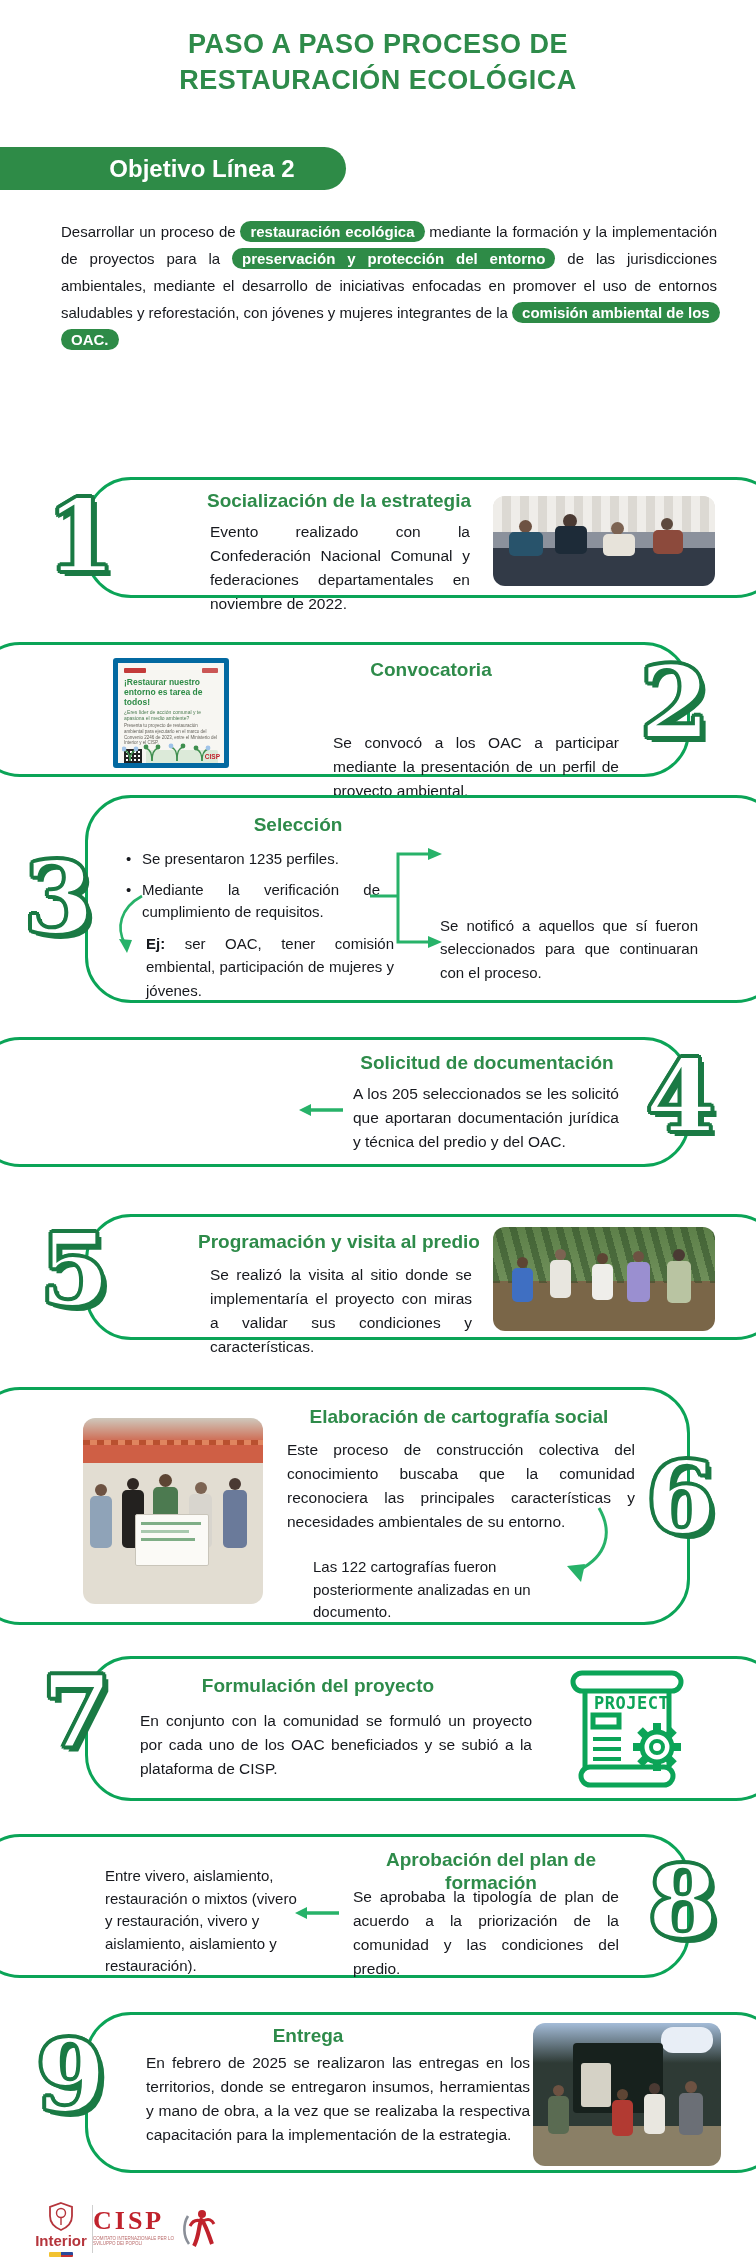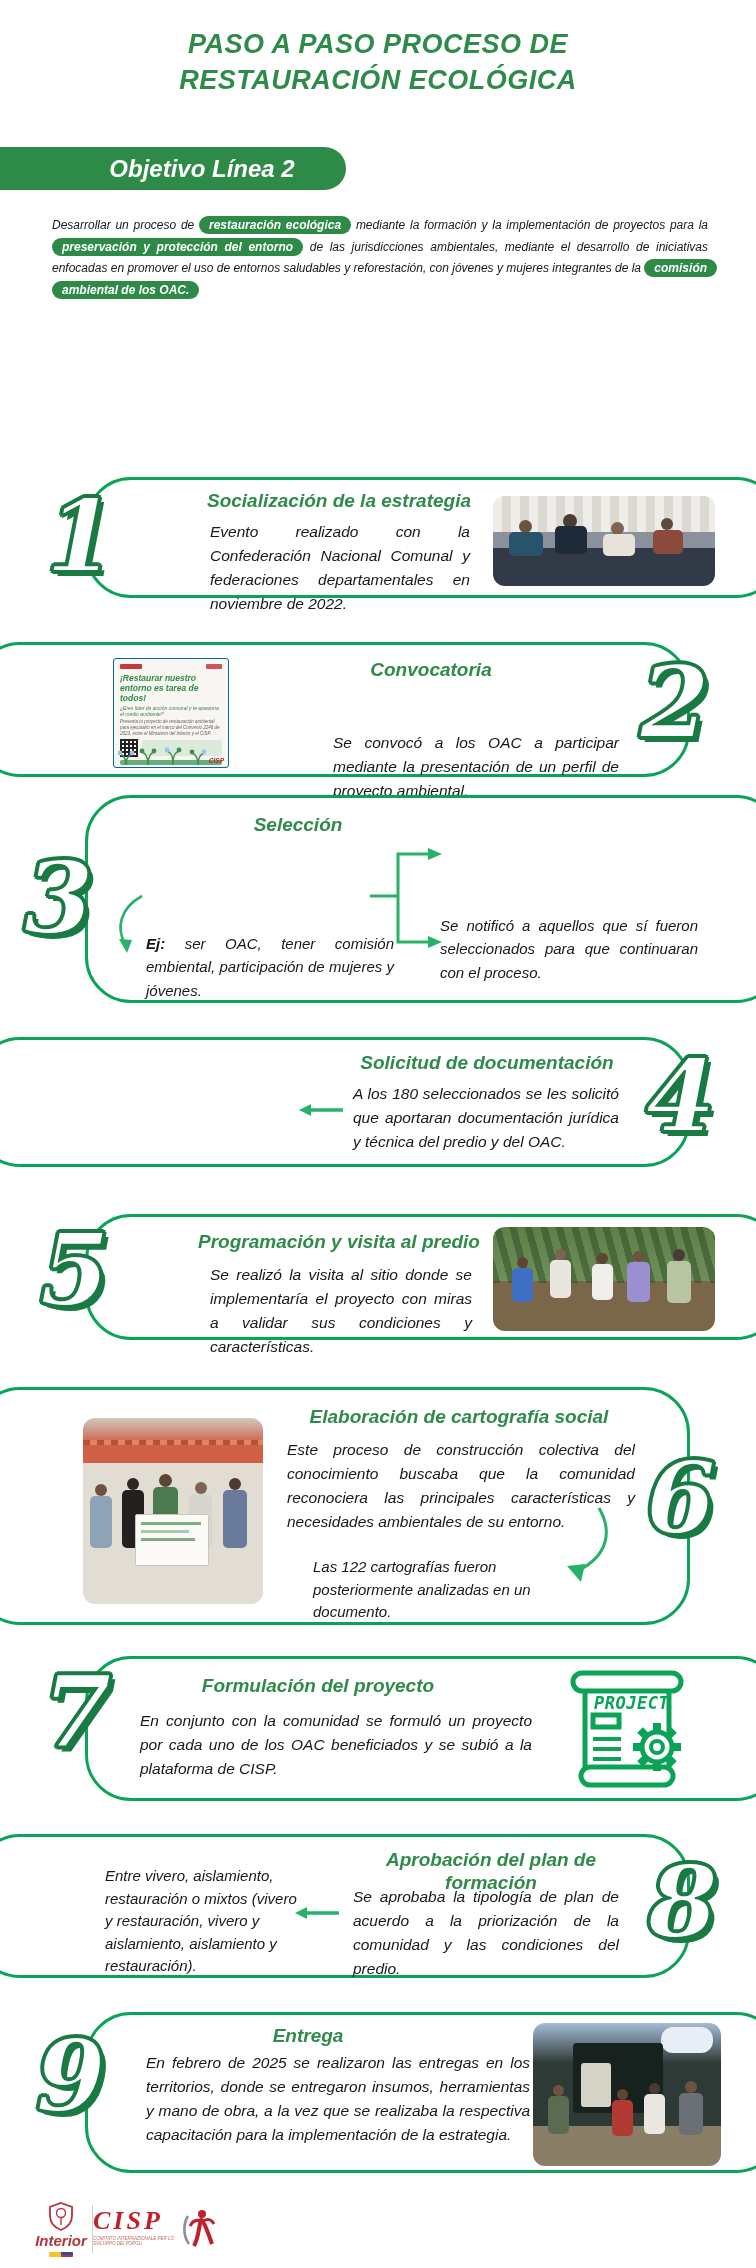--- a/index.html
+++ b/index.html
@@ -1,25 +1,25 @@
 <!DOCTYPE html>
 <html><head>
 <meta charset="utf-8">
 <style>
   html,body{margin:0;padding:0;background:#fff;}
   .page{position:relative;width:756px;height:2268px;background:#fff;overflow:hidden;
-        font-family:"Liberation Sans",sans-serif;color:#16181d;font-style:italic;}
+        font-family:"Liberation Sans",sans-serif;color:#16181d;}
 
   
   .title{position:absolute;top:26px;left:0;right:0;text-align:center;
          color:#2E8B4A;font-size:27px;font-weight:700;line-height:1.35;letter-spacing:.5px;}
   .badge{position:absolute;top:147px;left:0;width:346px;height:43px;background:#2E8B47;
          border-radius:0 26px 26px 0;color:#fff;font-size:24px;font-weight:700;
          display:flex;align-items:center;justify-content:center;padding-left:58px;box-sizing:border-box;}
-  .intro{position:absolute;top:203px;left:52px;width:656px;font-size:12px;line-height:1.8;
+  .intro{position:absolute;top:203px;left:61px;width:656px;font-size:15px;line-height:1.8;
          text-align:justify;}
   .hl{background:#2E8B47;color:#fff;font-weight:700;padding:2px 10px;border-radius:12px;
       -webkit-box-decoration-break:clone;box-decoration-break:clone;}
 
   
   .card{position:absolute;border:3px solid #0BA457;border-radius:46px;background:#fff;box-sizing:border-box;}
   #card1{top:477px;left:85px;right:-26px;height:121px;}
   #card2{top:642px;left:-26px;right:66px;height:135px;}
   #card3{top:795px;left:85px;right:-26px;height:208px;}
   #card4{top:1037px;left:-26px;right:66px;height:130px;}
@@ -66,21 +66,21 @@
 
   
   .side-note{position:absolute;font-size:15px;line-height:1.5;}
 
   
   #project-icon{position:absolute;left:467px;top:8px;}
   .proj-label{font-family:"DejaVu Sans Mono",monospace;font-weight:700;}
 
   
   .poster{position:absolute;left:136px;top:13px;width:116px;height:110px;background:#f7f6f2;
-          border:1px solid #0369a1;border-radius:3px;padding:5px 6px;overflow:hidden;}
+          border:5px solid #0369a1;border-radius:3px;padding:5px 6px;overflow:hidden;}
   .poster-toprow{display:flex;justify-content:space-between;height:7px;margin-bottom:3px;}
   .mini-logo{width:22px;height:5px;background:#c33a3a;border-radius:1px;}
   .mini-logo.right{width:16px;opacity:.85;}
   .poster-headline{color:#2E8B47;font-weight:700;font-size:8.5px;line-height:1.15;}
   .poster-sub1{color:#4c7d52;font-size:5px;line-height:1.2;margin-top:2px;}
   .poster-sub2{color:#66635c;font-size:4.5px;line-height:1.25;margin-top:2px;}
   .poster-qr-row{display:flex;gap:4px;margin-top:3px;align-items:center;}
   .qr{width:18px;height:18px;background-color:#fff;
       background-image:repeating-linear-gradient(0deg,#222 0 2px,transparent 2px 4px),
                        repeating-linear-gradient(90deg,#222 0 2px,#fff 2px 4px);}
@@ -175,20 +175,24 @@
         </svg>
         <div class="poster-brand">CISP</div>
       </div>
     </div>
   </div>
   <div class="num" id="n2">2</div>
 
   <div class="card" id="card3">
     <div class="step-title" style="left:95px;top:16px;width:230px;">Selección</div>
 
+    <div style="position:absolute;left:38px;top:50px;width:254px;">
+      <div class="bullet">Se presentaron 1235 perfiles.</div>
+      <div class="bullet">Mediante la verificación de cumplimiento de requisitos.</div>
+    </div>
 
     <svg class="arrow-svg" style="left:24px;top:96px;" width="40" height="62" viewBox="0 0 40 62">
       <path d="M30,2 C8,14 4,34 13,50" fill="none" stroke="#27B269" stroke-width="2.6"></path>
       <polygon points="7,45 15,59 20,46" fill="#27B269"></polygon>
     </svg>
 
     <div class="branch-text ej" style="left:58px;top:134px;width:248px;"><b>Ej:</b><span> ser OAC, tener comisión embiental, participación de mujeres y jóvenes.</span></div>
 
     <svg class="arrow-svg" style="left:280px;top:44px;" width="80" height="114" viewBox="0 0 80 114">
       <path d="M2,54 H30 M30,54 V12 H60 M30,54 V100 H60" fill="none" stroke="#27B269" stroke-width="3"></path>
@@ -199,21 +203,21 @@
     <div class="branch-text" style="left:352px;top:116px;">Se notificó a aquellos que sí fueron seleccionados para que continuaran con el proceso.</div>
   </div>
   <div class="num" id="n3">3</div>
 
   <div class="card" id="card4">
     <div class="step-title" style="left:370px;top:12px;width:280px;">Solicitud de documentación</div>
     <svg class="arrow-svg" style="left:322px;top:62px;" width="46" height="16" viewBox="0 0 46 16">
       <line x1="44" y1="8" x2="10" y2="8" stroke="#27B269" stroke-width="3.4"></line>
       <polygon points="12,2 0,8 12,14" fill="#27B269"></polygon>
     </svg>
-    <div class="step-body" style="left:376px;top:42px;width:266px;">A los 180 seleccionados se les solicitó que aportaran documentación jurídica y técnica del predio y del OAC.</div>
+    <div class="step-body" style="left:376px;top:42px;width:266px;">A los 205 seleccionados se les solicitó que aportaran documentación jurídica y técnica del predio y del OAC.</div>
   </div>
   <div class="num" id="n4">4</div>
 
   <div class="card" id="card5">
     <div class="step-title" style="left:108px;top:14px;width:286px;">Programación y visita al predio</div>
     <div class="step-body" style="left:122px;top:46px;width:262px;">Se realizó la visita al sitio donde se implementaría el proyecto con miras a validar sus condiciones y características.</div>
     <div class="photo" id="photo5">
       <div class="ph-shape" style="left:0;top:0;right:0;height:56px;background:repeating-linear-gradient(75deg,rgba(38,68,32,.45) 0 7px,transparent 7px 15px);"></div>
       <div class="ph-shape head" style="left:24px;top:30px;width:11px;height:11px;background:#5d4534;"></div>
       <div class="ph-shape" style="left:19px;top:41px;width:21px;height:34px;background:#3f6fc2;border-radius:5px;"></div>

